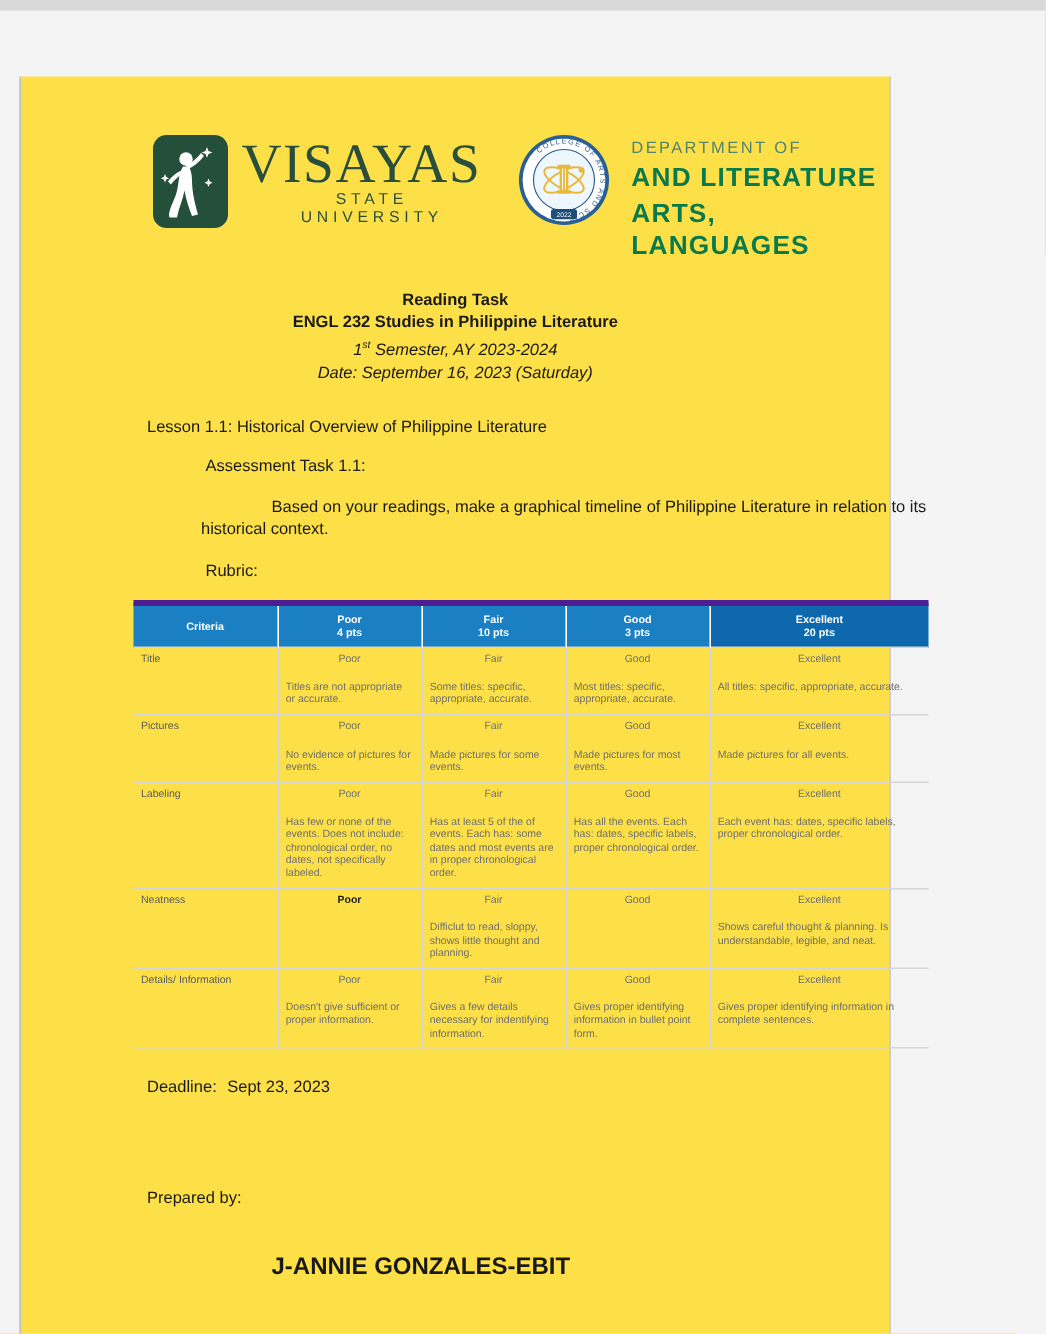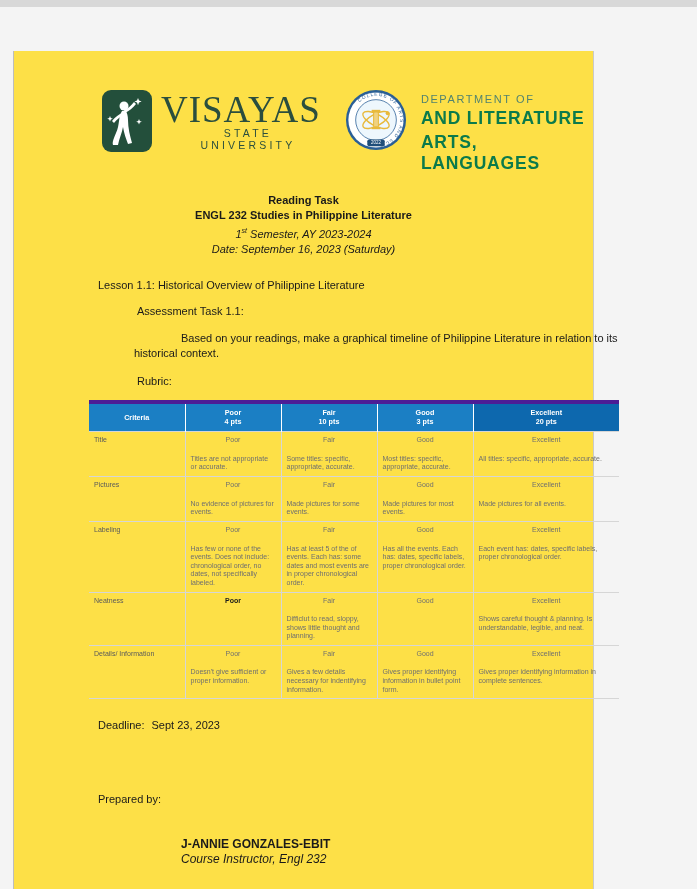--- a/index.html
+++ b/index.html
@@ -70,21 +70,21 @@
   .cell-label { text-align:center; margin-bottom:10px; }
   .cell-label.bold { color:#1a1a1a; font-weight:bold; }
   .cell-desc { text-align:left; }
   tr.r0 { height:45px; } tr.r1 { height:38px; } tr.r2 { height:70px; }
   tr.r3 { height:49px; } tr.r4 { height:51px; }
 
   
   .deadline { margin:20px 0 0 84px; font-size:11px; }
   .deadline-value { margin-left:7px; }
   .prepared { margin:62px 0 0 84px; font-size:11px; }
-  .signature { margin:32px 0 0 167px; font-size:12px; line-height:15px; }
+  .signature { margin:32px 0 0 167px; font-size:16px; line-height:15px; }
   .sig-name { font-weight:bold; }
   .sig-role { font-style:italic; }
 </style>
 </head>
 <body>
 
 <div class="top-strip"></div>
 
 <div class="page">
 
@@ -275,16 +275,15 @@
       </tr>
     </tbody>
   </table>
 
   <div class="deadline">
     <span>Deadline:</span><span class="deadline-value">Sept 23, 2023</span>
   </div>
   <div class="prepared">Prepared by:</div>
   <div class="signature">
     <div class="sig-name">J-ANNIE GONZALES-EBIT</div>
-    <div class="sig-role">Course Instructor, Engl 232</div>
   </div>
 
 </div>
 
 </body></html>

